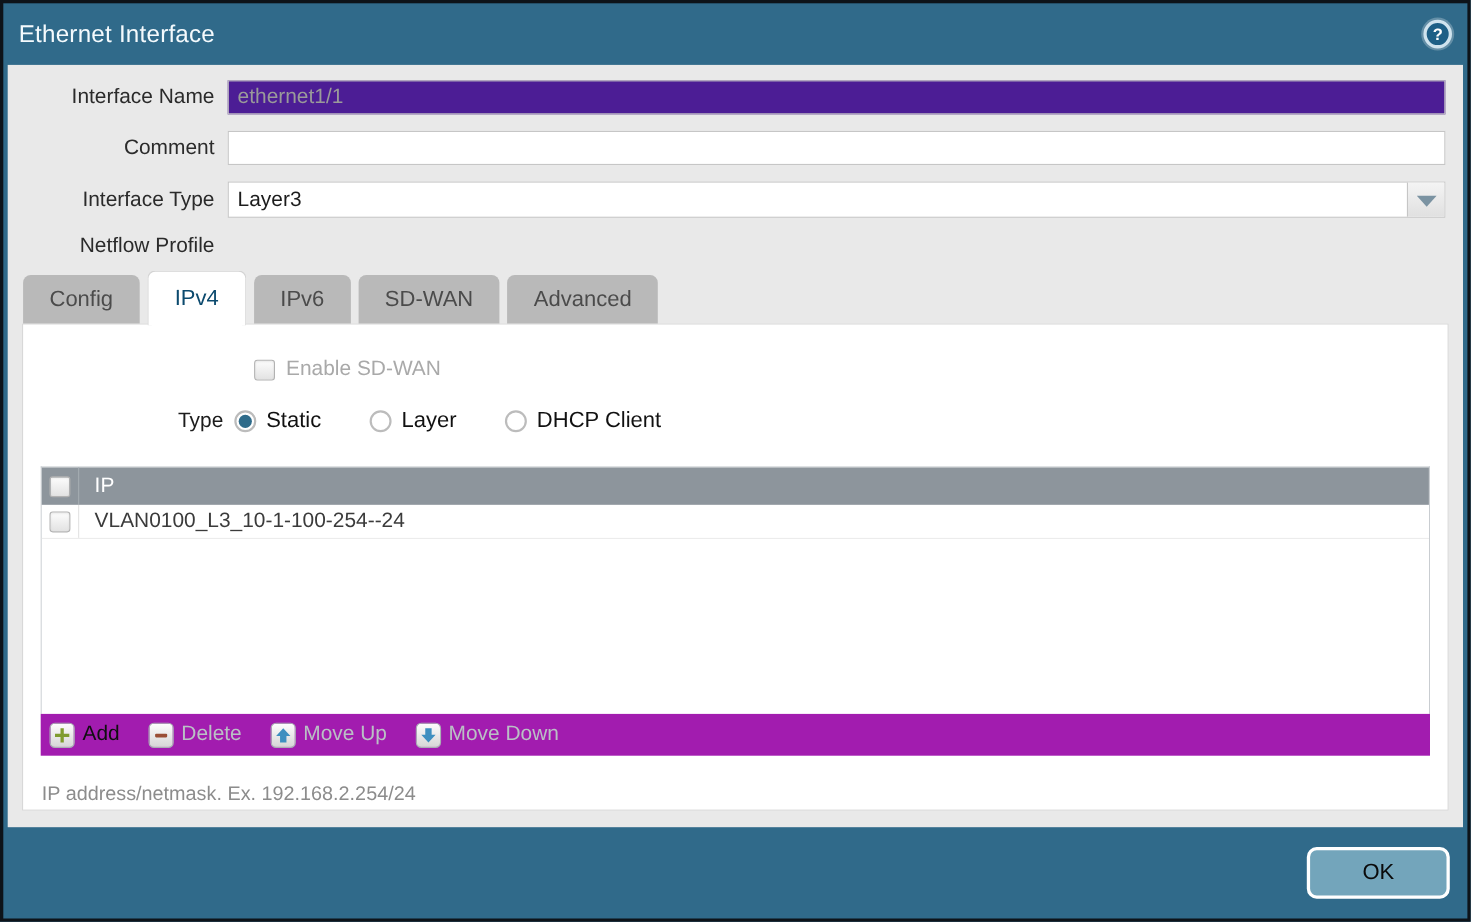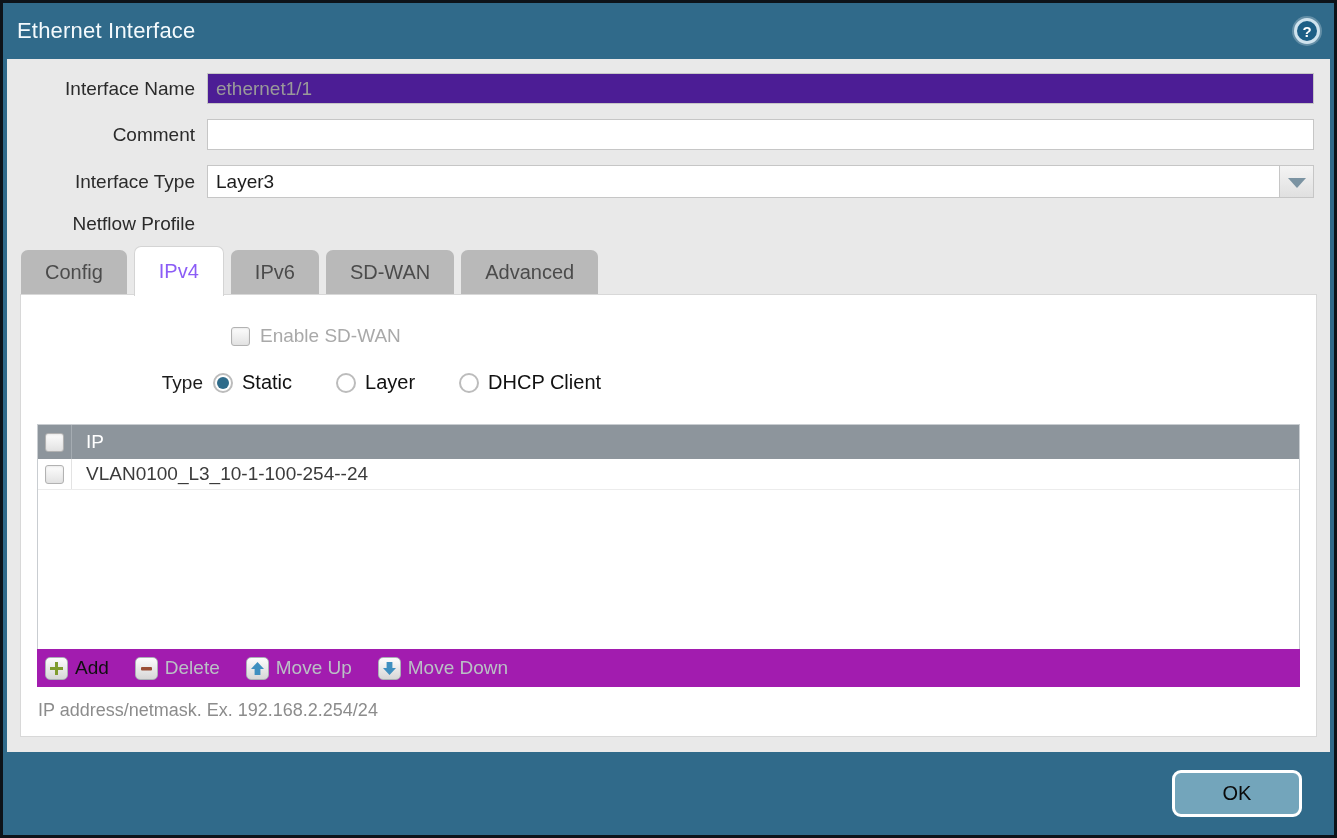--- a/index.html
+++ b/index.html
@@ -75,21 +75,21 @@
 
   
   .tabs { display:flex; gap:7px; margin:13px 0 0 14px; position:relative; z-index:2; }
   .tab {
     height:44px; padding:0 24px;
     display:flex; align-items:center;
     background:#b9b9b9; border-radius:7px 7px 0 0;
     font-size:20px; color:#4b4b4b; cursor:pointer;
   }
   .tab.active {
-    background:#fff; color:#8b5cf6;
+    background:#fff; color:#0c4a6e;
     height:50px; margin-top:-4px; margin-bottom:-2px;
     border:1px solid #d4d4d4; border-bottom:none;
   }
 
   
   .panel {
     position:relative; z-index:1;
     margin:0 13px; height:443px;
     background:#fff; border:1px solid #d8d8d8;
   }
@@ -148,27 +148,27 @@
   .tbtn.disabled { cursor:default; }
   .ticon {
     width:23px; height:23px; border-radius:5px;
     background:linear-gradient(#fdfdfd,#d6d6d6);
     border:1px solid #aab0b5;
     display:flex; align-items:center; justify-content:center;
   }
   .tbtn .t-label { margin-left:7px; font-size:19px; color:#0f0f0f; }
   .tbtn.disabled .t-label { color:#bac0c5; }
 
-  .hint { margin:13px 0 0 17px; font-size:18px; color:#8c8c8c; }
+  .hint { margin:24px 0 0 17px; font-size:18px; color:#8c8c8c; }
 
   
   .footer {
     flex:0 0 83px;
     display:flex; align-items:center; justify-content:flex-end;
-    padding-right:32px;
+    padding-right:16px;
   }
   .btn {
     width:130px; height:47px; border-radius:9px;
     border:3px solid #fff; font-family:"Liberation Sans", sans-serif;
     font-size:20px; color:#0a0a0a; cursor:pointer;
   }
   .btn.ok { background:#73a5bb; }
   .btn.cancel { background:#c9c9cd; }
 </style>
 </head>

